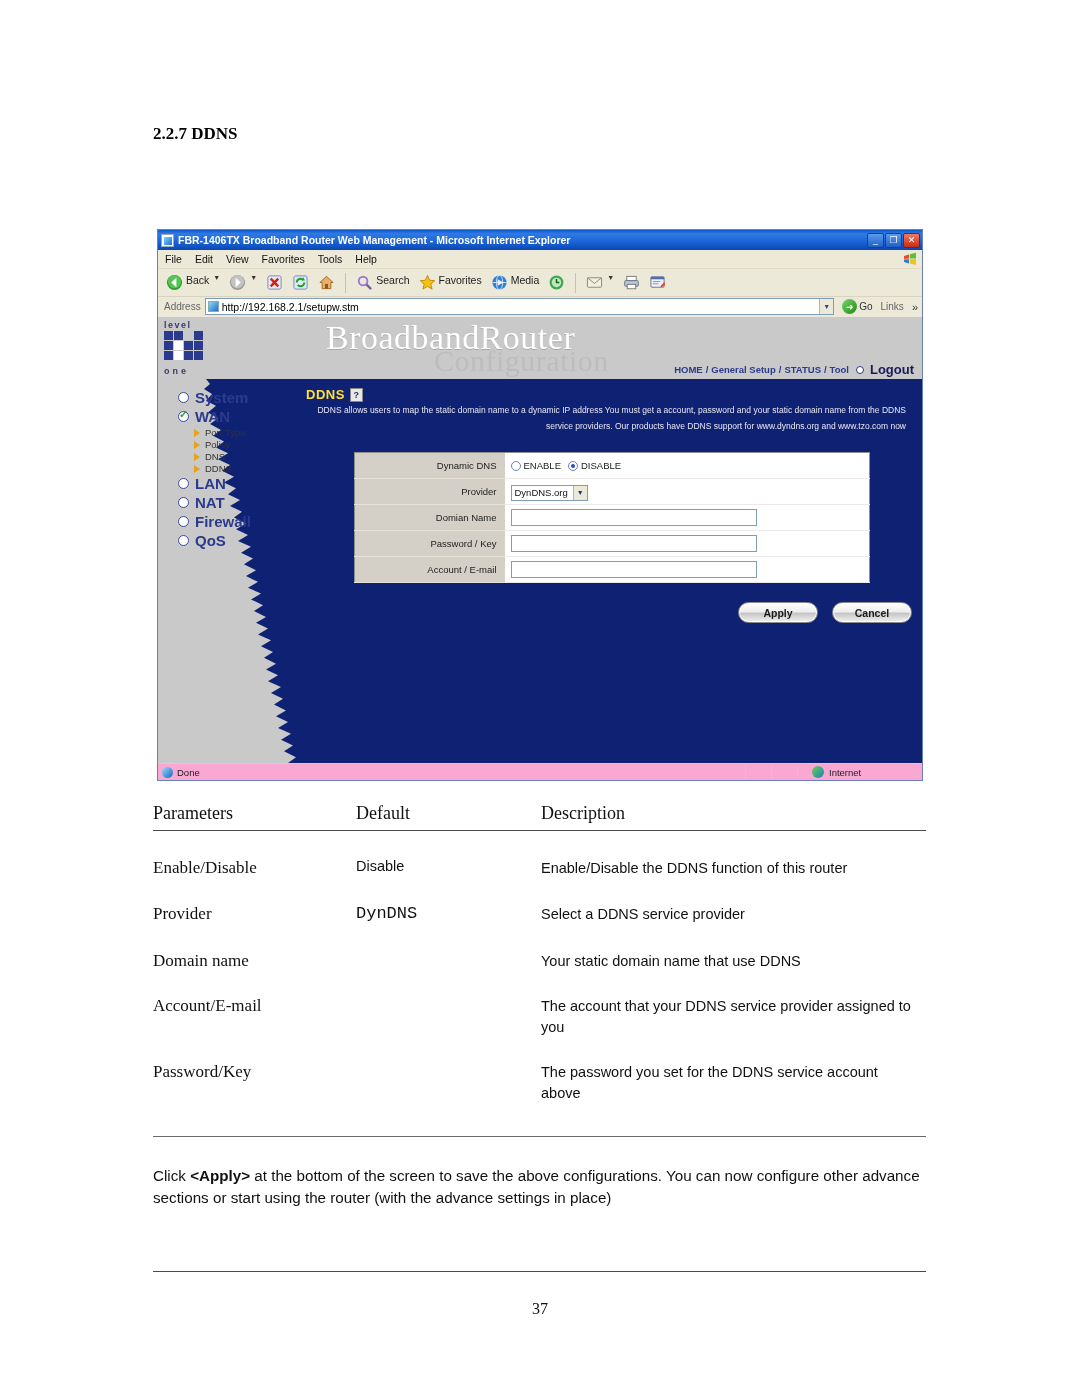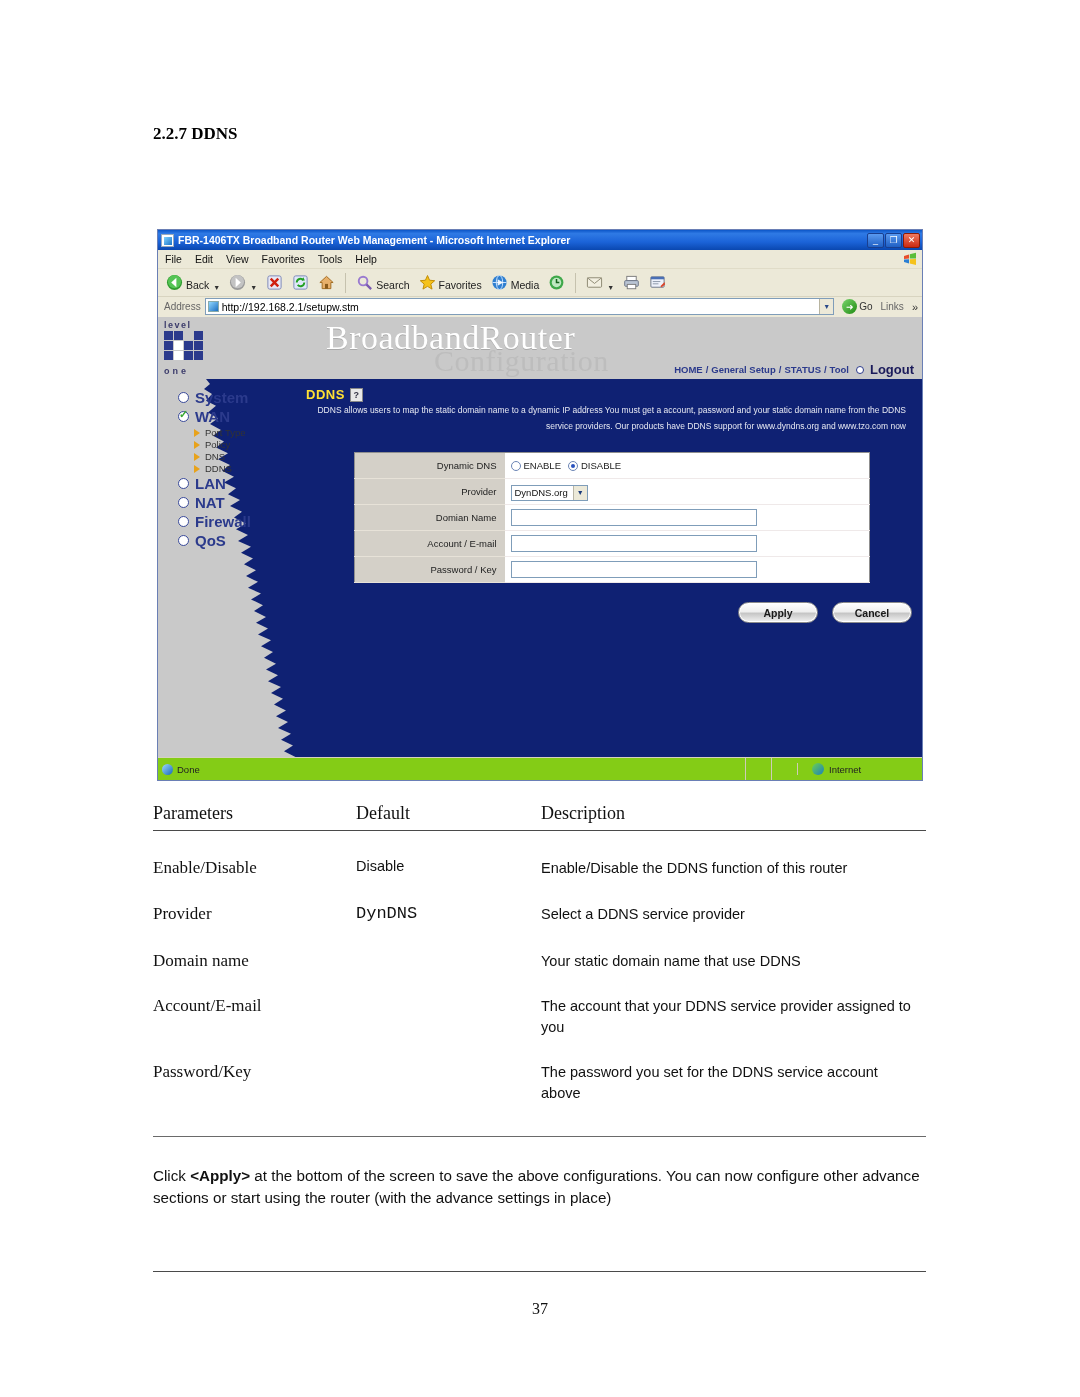--- a/index.html
+++ b/index.html
@@ -64,21 +64,21 @@
   }
   .menubar span { font-size:10.5px; color:#111; }
   .menubar .ie-logo {
     position:absolute; right:5px; top:2px; width:14px; height:14px;
   }
 
   .toolbar {
     height:28px; background:#ece9d8; display:flex; align-items:center;
     padding-left:5px; gap:3px; border-bottom:1px solid #d8d4c0;
   }
-  .tb-item { display:flex; align-items:flex-end; gap:3px; padding:0 3px; }
+  .tb-item { display:flex; align-items:flex-start; gap:3px; padding:0 3px; }
   .tb-item .lbl { font-size:10.5px; color:#222; }
   .tb-sep { width:1px; height:20px; background:#c6c2ae; margin:0 4px; }
   .tb-caret { font-size:7px; color:#333; margin-left:1px; }
   .ico { width:17px; height:17px; display:block; }
 
   .addressbar {
     height:19px; background:#ece9d8; display:flex; align-items:center;
     padding-left:6px; gap:4px;
   }
   .addressbar .al { font-size:10px; color:#666; }
@@ -208,22 +208,22 @@
   .pill {
     width:80px; height:21px; border-radius:11px;
     background:linear-gradient(to bottom,#ffffff 0%,#efefef 45%,#c6c6c6 55%,#f2f2f2 100%);
     border:1px solid #8c8c8c;
     display:flex; align-items:center; justify-content:center;
     font-size:10.5px; font-weight:bold; color:#1a1a1a;
     box-shadow:inset 0 0 0 1px #fff;
   }
 
   .statusbar {
-    position:absolute; left:0; right:0; bottom:0; height:23px;
-    background:#84cc16; border-top:1px solid #d6d2c0;
+    position:absolute; left:0; right:0; bottom:0; height:17px;
+    background:#f9a8d4; border-top:1px solid #d6d2c0;
     display:flex; align-items:center; font-size:9.5px; color:#222;
   }
   .sb-left { display:flex; align-items:center; gap:4px; padding-left:4px; flex:1 1 auto; }
   .sb-globe { width:11px;height:11px;border-radius:50%;background:linear-gradient(135deg,#9fd8ff,#1668b8);}
   .sb-cell { width:26px; height:100%; border-left:1px solid #cfcbb8; }
   .sb-right { width:125px; border-left:1px solid #cfcbb8; display:flex; align-items:center; gap:5px; padding-left:14px; }
   .sb-ico { width:12px;height:12px;border-radius:50%;background:linear-gradient(135deg,#6fd24a,#1a7fbf);}
 
   
   .ptable { position:absolute; left:153px; top:803px; width:773px; }
@@ -520,27 +520,27 @@
                 </span>
               </td>
             </tr>
             <tr>
               <td class="lab">Domian Name</td>
               <td class="val">
                 <span class="text-input" title=""></span>
               </td>
             </tr>
             <tr>
-              <td class="lab">Account / E-mail</td>
+              <td class="lab">Password / Key</td>
               <td class="val">
                 <span class="text-input" title=""></span>
               </td>
             </tr>
             <tr>
-              <td class="lab">Password / Key</td>
+              <td class="lab">Account / E-mail</td>
               <td class="val">
                 <span class="text-input" title=""></span>
               </td>
             </tr>
           </tbody>
             </table>
 
           <div class="btn-row">
             <span class="pill">Apply</span>
             <span class="pill">Cancel</span>

